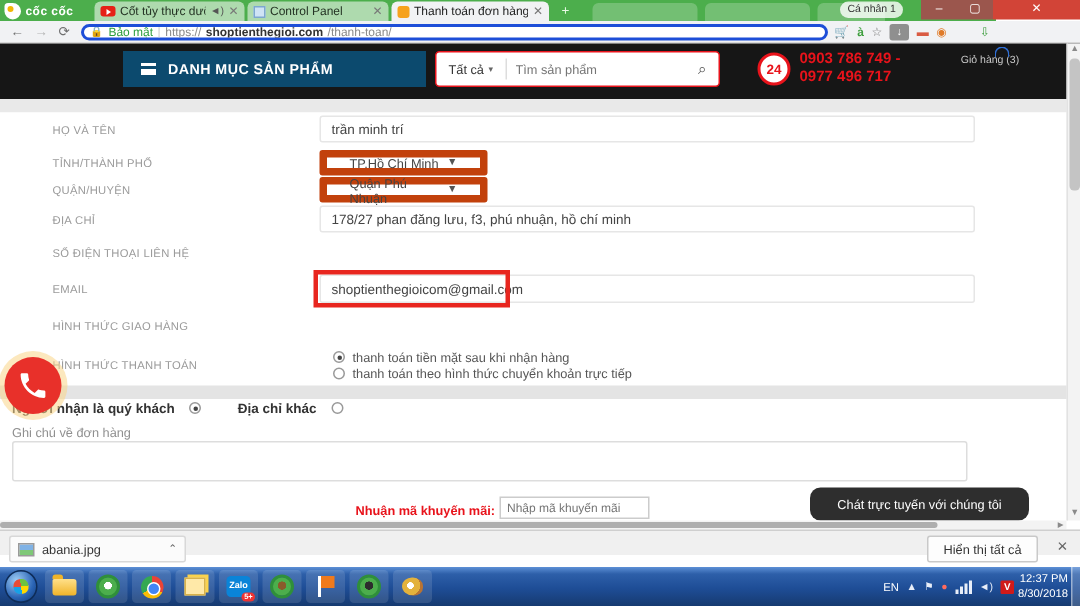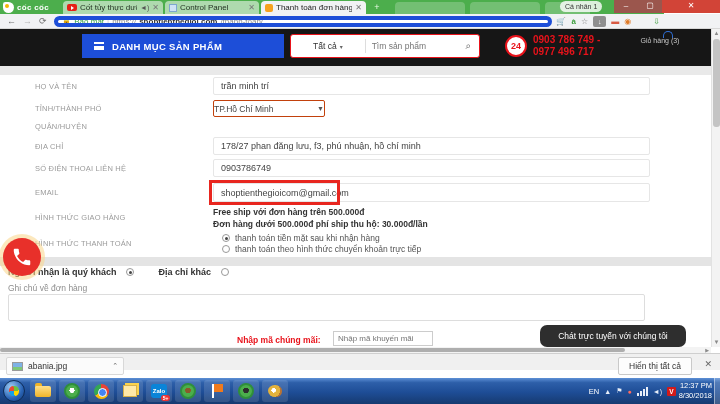--- a/index.html
+++ b/index.html
@@ -25,53 +25,53 @@
   .ghost-tab { position:absolute; top:2px; height:12px; border-radius:4px 4px 0 0; background:rgba(255,255,255,.22); }
   .profile-chip { position:absolute; top:1px; height:11px; background:rgba(255,255,255,.8); border-radius:6px; font-size:7px; color:#333; padding:0 5px; line-height:11px; }
   .winbtn { position:absolute; top:0; height:13px; text-align:center; line-height:12px; font-size:8px; color:#fff; }
   .winbtn.min,.winbtn.max { background:#9b564d; width:24px; }
   .winbtn.cls { background:#d24437; width:30px; }
 
   
   .toolbar { position:absolute; left:0; top:14px; width:720px; height:15px; background:#f1f2f4; border-bottom:1px solid #d7d7d7; display:flex; align-items:center; }
   .navbtn { color:#6f6f6f; font-size:9px; margin-left:7px; }
   .navbtn.dim { color:#b5b5b5; }
-  .urlbox { margin-left:7px; width:498px; height:11px; background:#fff; border:4px solid #1d4ed8; border-radius:6px; display:flex; align-items:center; font-size:8px; padding:0 5px; gap:3px; overflow:hidden; white-space:nowrap; }
+  .urlbox { margin-left:7px; width:498px; height:11px; background:#fff; border:2px solid #1d4ed8; border-radius:6px; display:flex; align-items:center; font-size:8px; padding:0 5px; gap:3px; overflow:hidden; white-space:nowrap; }
   .lock { color:#2e9e3f; font-size:7px; }
   .secure { color:#2e9e3f; }
   .urlsep { color:#ccc; }
   .urlhost { color:#333; font-weight:bold; }
   .urlrest,.urlproto { color:#8a8a8a; }
   .tool-ico { font-size:8px; margin-left:5px; }
   .dlbox { width:13px; height:11px; background:#8f8f8f; color:#fff; font-size:7px; text-align:center; line-height:11px; margin-left:5px; border-radius:2px; }
 
   
   .siteheader { position:absolute; left:0; top:29px; width:720px; height:37px; background:#161616; }
-  .catalog-btn { position:absolute; left:82px; top:5px; width:202px; height:24px; background:#1d4ed8; color:#fff; font-weight:bold; font-size:9.5px; display:flex; align-items:center; gap:8px; padding-left:12px; letter-spacing:.3px; }
+  .catalog-btn { position:absolute; left:82px; top:5px; width:202px; height:24px; background:#0c4a6e; color:#fff; font-weight:bold; font-size:9.5px; display:flex; align-items:center; gap:8px; padding-left:12px; letter-spacing:.3px; }
   .burger { width:10px; height:8px; border-top:2px solid #fff; border-bottom:2px solid #fff; position:relative; }
   .burger:after { content:""; position:absolute; left:0; top:2px; width:10px; height:2px; background:#fff; }
   .searchbox { position:absolute; left:290px; top:5px; width:190px; height:24px; background:#fff; border:1px solid #e8131b; border-radius:3px; display:flex; align-items:center; font-size:8.5px; }
-  .search-filter { color:#333; padding:0 22px; display:flex; gap:3px; align-items:center; }
+  .search-filter { color:#333; padding:0 8px; display:flex; gap:3px; align-items:center; }
   .search-divider { width:1px; height:14px; background:#ddd; }
   .searchbox input { border:0; outline:0; flex:1; font-size:8.5px; padding:0 6px; color:#444; min-width:0; }
   .mag { color:#555; font-size:10px; padding-right:8px; }
   .hotline { position:absolute; left:505px; top:5px; display:flex; align-items:center; gap:6px; }
   .icon24 { width:22px; height:22px; border:2px solid #e8131b; border-radius:50%; color:#e8131b; font-weight:bold; font-size:9px; text-align:center; line-height:18px; background:#fff; }
   .hotline-nums { color:#e8131b; font-weight:bold; font-size:10px; line-height:12px; }
   .cartbox { position:absolute; left:630px; top:6px; width:60px; text-align:center; }
   .basket { width:16px; height:11px; background:#2f6fd6; margin:0 auto; border-radius:2px 2px 4px 4px; position:relative; }
   .basket:before { content:""; position:absolute; left:3px; top:-4px; width:8px; height:6px; border:1.5px solid #2f6fd6; border-bottom:0; border-radius:5px 5px 0 0; }
   .cart-label { color:#c9c9c9; font-size:7px; margin-top:2px; }
 
   
   .grayband { position:absolute; left:0; top:66px; width:720px; height:9px; background:#e9e9e9; }
   .content { position:absolute; left:0; top:75px; width:720px; height:272px; background:#fff; }
   .flabel { position:absolute; left:35px; font-size:7.5px; color:#9a9a9a; letter-spacing:.2px; }
   .finput { position:absolute; left:213px; width:437px; height:18px; border:1px solid #e6e6e6; border-radius:2px; font-size:9px; color:#444; padding:0 7px; background:#fff; font-family:"Liberation Sans",sans-serif; }
-  .fselect { position:absolute; left:213px; width:112px; height:17px; border:1px solid #c2410c; border-radius:2px; background:#fff; font-size:8.5px; color:#444; display:flex; align-items:center; justify-content:space-between; padding:0 0; }
+  .fselect { position:absolute; left:213px; width:112px; height:17px; border:5px solid #c2410c; border-radius:2px; background:#fff; font-size:8.5px; color:#444; display:flex; align-items:center; justify-content:space-between; padding:0 15px; }
   .fselect .arrow { color:#555; font-size:7px; }
   .hl-box { position:absolute; left:209px; width:131px; height:25px; border:3px solid #e8261f; pointer-events:none; }
   .bold-lines { position:absolute; left:213px; font-size:8.5px; font-weight:bold; color:#333; line-height:12px; }
   .radio-opt { position:absolute; left:222px; display:flex; align-items:center; gap:5px; font-size:8.5px; color:#555; }
   .radio { width:8px; height:8px; border:1px solid #999; border-radius:50%; background:#fff; position:relative; flex:0 0 auto; }
   .radio.checked:after { content:""; position:absolute; left:1.5px; top:1.5px; width:3px; height:3px; background:#444; border-radius:50%; }
   .sep-band { position:absolute; left:0; top:182px; width:720px; height:9px; background:#e4e4e4; }
   .recipient-row { position:absolute; left:8px; top:192px; display:flex; align-items:center; gap:10px; font-size:9px; font-weight:bold; color:#333; }
   .note-label { position:absolute; left:8px; top:208px; font-size:8.5px; color:#8f8f8f; }
   .note-area { position:absolute; left:8px; top:219px; width:637px; height:27px; border:1px solid #ddd; border-radius:2px; resize:none; font-family:"Liberation Sans",sans-serif; }
@@ -215,36 +215,35 @@
     <span class="flabel" style="top:7px;">HỌ VÀ TÊN</span>
     <input class="finput" style="top: 2px;" value="trần minh trí">
 
     <span class="flabel" style="top:29px;">TỈNH/THÀNH PHỐ</span>
     <div class="fselect" style="top:25px;">
       <span>TP.Hồ Chí Minh</span>
       <span class="arrow">▼</span>
     </div>
 
     <span class="flabel" style="top:47px;">QUẬN/HUYỆN</span>
+    <div class="fselect" style="top:43px;">
+      <span>Quận Phú Nhuận</span>
+      <span class="arrow">▼</span>
+    </div>
 
     <span class="flabel" style="top:67px;">ĐỊA CHỈ</span>
     <input class="finput" style="top: 62px;" value="178/27 phan đăng lưu, f3, phú nhuận, hồ chí minh">
 
     <span class="flabel" style="top:89px;">SỐ ĐIỆN THOẠI LIÊN HỆ</span>
-    <input class="finput" style="top: 84px;" value="0903786749">
 
     <span class="flabel" style="top:113px;">EMAIL</span>
     <input class="finput" style="top: 108px; height: 19px;" value="shoptienthegioicom@gmail.com">
     <div class="hl-box" style="top:105px;"></div>
 
     <span class="flabel" style="top:138px;">HÌNH THỨC GIAO HÀNG</span>
-    <div class="bold-lines" style="top:131px;">
-      <span style="display:block;">Free ship với đơn hàng trên 500.000đ</span>
-      <span style="display:block;">Đơn hàng dưới 500.000đ phí ship thu hộ: 30.000đ/lần</span>
-    </div>
 
     <span class="flabel" style="top:164px;">HÌNH THỨC THANH TOÁN</span>
     <div class="radio-opt" style="top:169px;">
       <span class="radio"></span>
       <span>thanh toán theo hình thức chuyển khoản trực tiếp</span>
     </div>
     <div class="radio-opt" style="top:158px;">
       <span class="radio checked"></span>
       <span>thanh toán tiền mặt sau khi nhận hàng</span>
     </div>
@@ -256,21 +255,21 @@
       <span class="radio checked"></span>
       <span style="margin-left:14px;">Địa chỉ khác</span>
       <span class="radio"></span>
     </div>
 
     <div class="note-label">Ghi chú về đơn hàng</div>
     <textarea class="note-area" style=""></textarea>
 
     <button class="chat-btn">Chát trực tuyến với chúng tôi</button>
 
-    <span class="promo-label">Nhập mã chúng mãi:</span>
+    <span class="promo-label">Nhuận mã khuyến mãi:</span>
     <input class="promo-input" placeholder="Nhập mã khuyến mãi" style="">
   </div>
 
   <div class="phone-float">
     <svg width="22" height="22" viewBox="0 0 24 24">
       <path d="M6.6 10.8c1.4 2.8 3.8 5.1 6.6 6.6l2.2-2.2c.3-.3.7-.4 1-.2 1.1.4 2.3.6 3.6.6.6 0 1 .4 1 1V20c0 .6-.4 1-1 1C10.8 21 3 13.2 3 4c0-.6.4-1 1-1h3.5c.6 0 1 .4 1 1 0 1.2.2 2.4.6 3.6.1.3 0 .7-.2 1l-2.3 2.2z" fill="#ffffff"></path>
     </svg>
   </div>
 
   <div class="vscroll">

